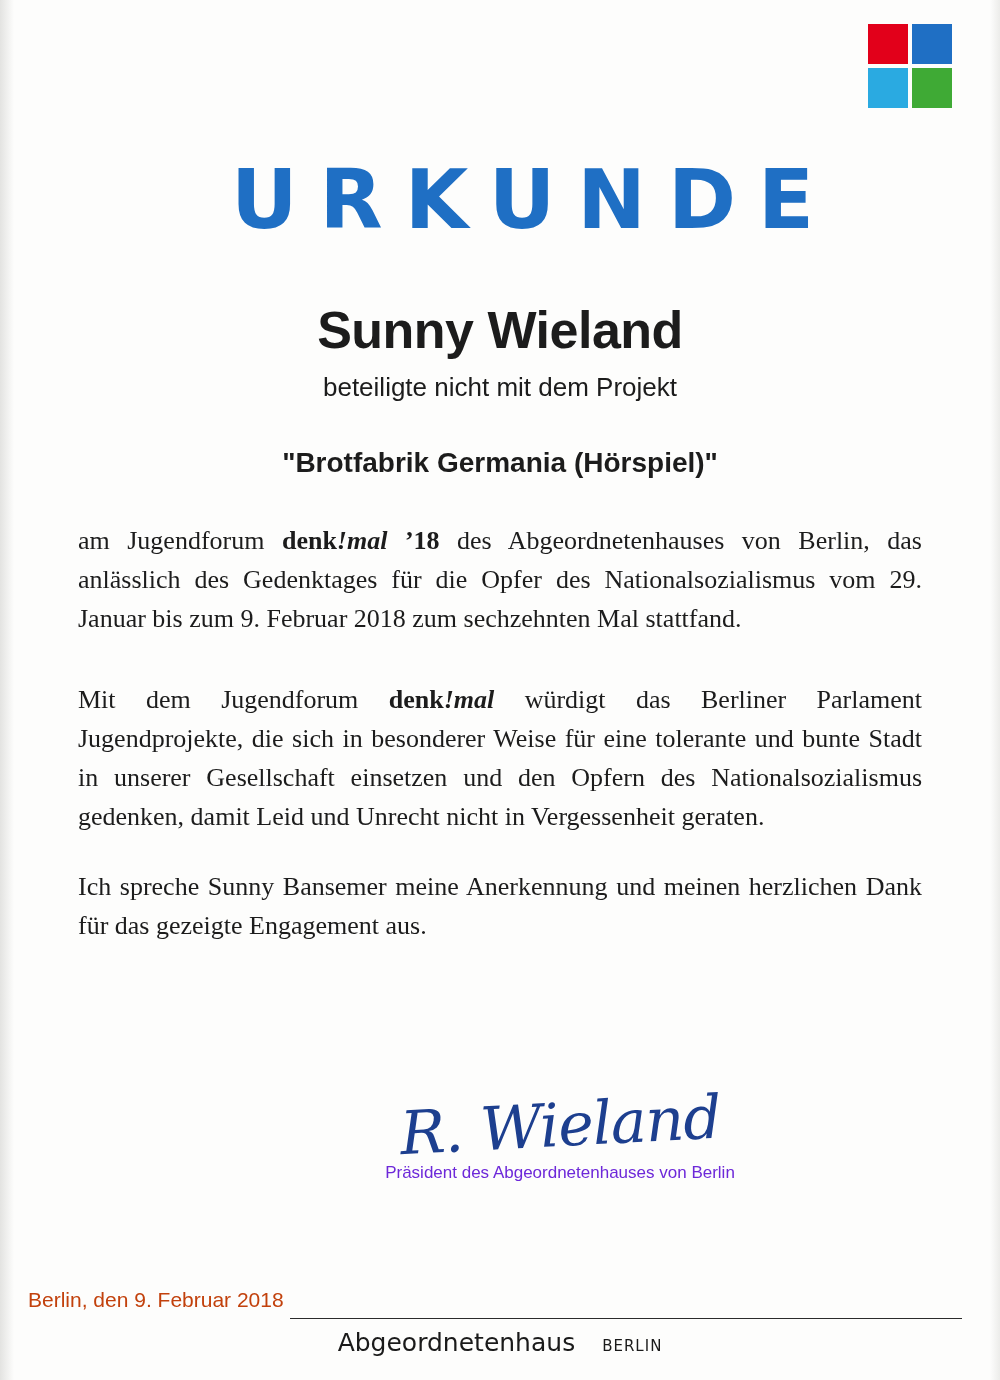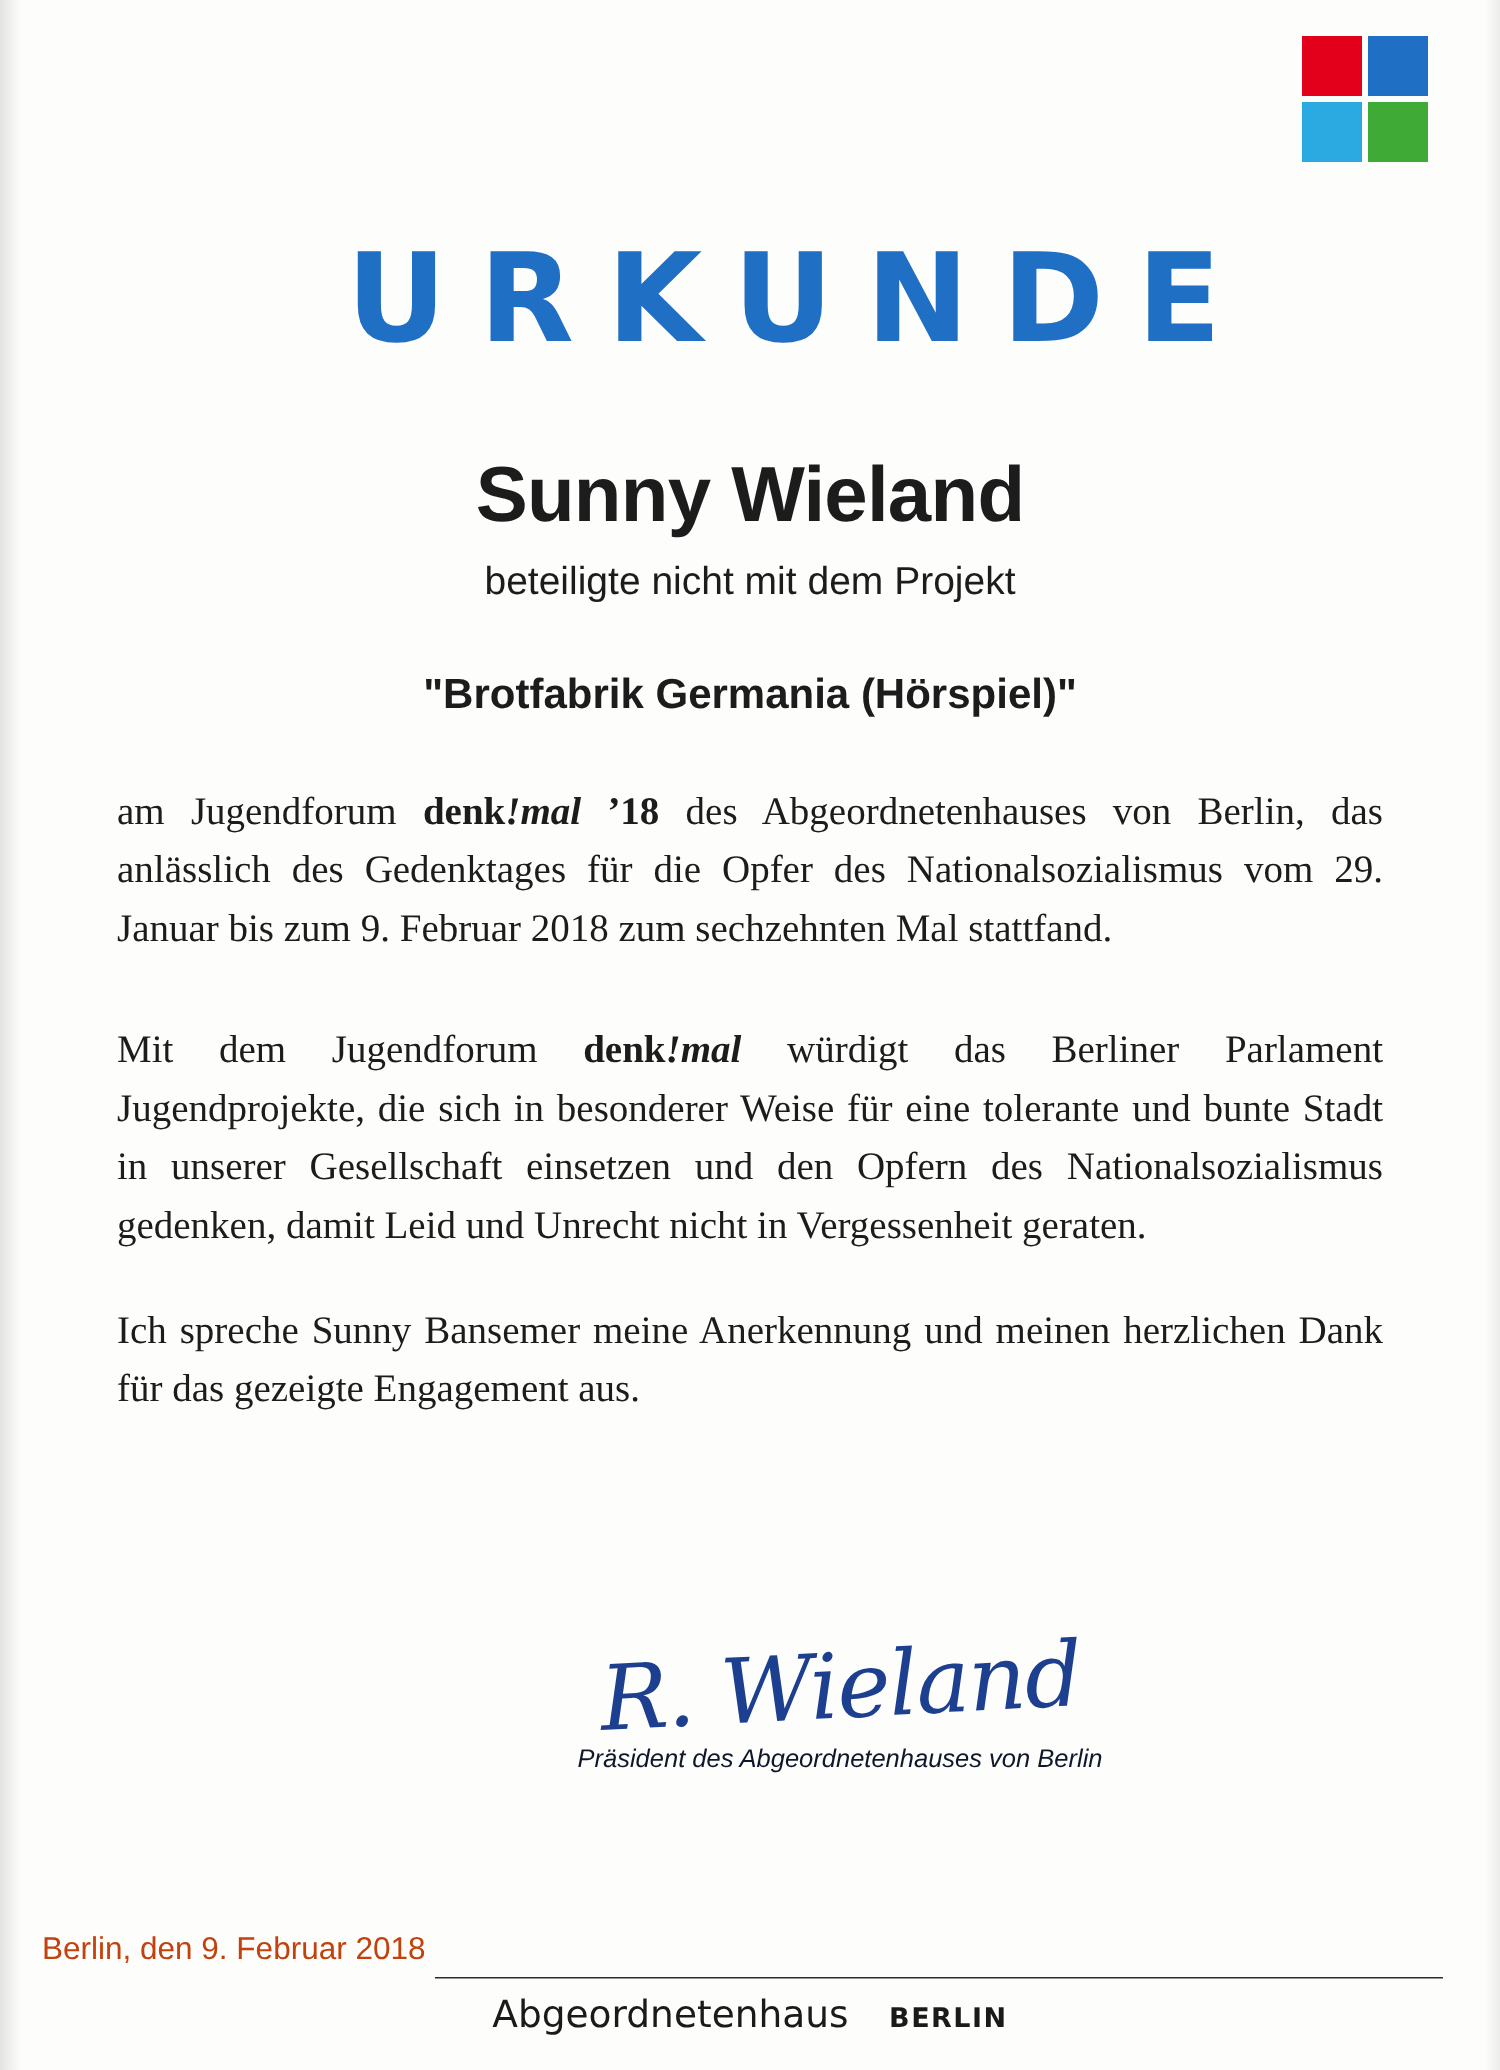--- a/index.html
+++ b/index.html
@@ -174,23 +174,22 @@
   }
   .sig-name {
     font-size: 17px;
     margin-top: 18px;
     color: #1c1c1c;
     margin-left: 120px;
   }
   .sig-role {
     font-size: 17px;
     margin-top: 3px;
-    color: #0f172a;
+    color: #6d28d9;
     margin-left: 120px;
-    font-style: italic;
   }
 
   
   .place-date {
     position: absolute;
     left: 28px;
     top: 1288px;
     font-size: 21px;
     color: #c2410c;
   }
@@ -206,22 +205,22 @@
     position: absolute;
     left: 0; right: 0;
     top: 1328px;
     text-align: center;
     font-family: "DejaVu Sans", sans-serif;
     font-size: 25px;
     color: #1a1a1a;
     letter-spacing: 0px;
   }
   .footer-brand .city {
-    font-weight: bold;
-    font-size: 18px;
+    font-weight: normal;
+    font-size: 15px;
     letter-spacing: 1px;
     margin-left: 27px;
   }
 </style>
 </head>
 <body>
 
 <div class="page">
 
   <div class="logo">

